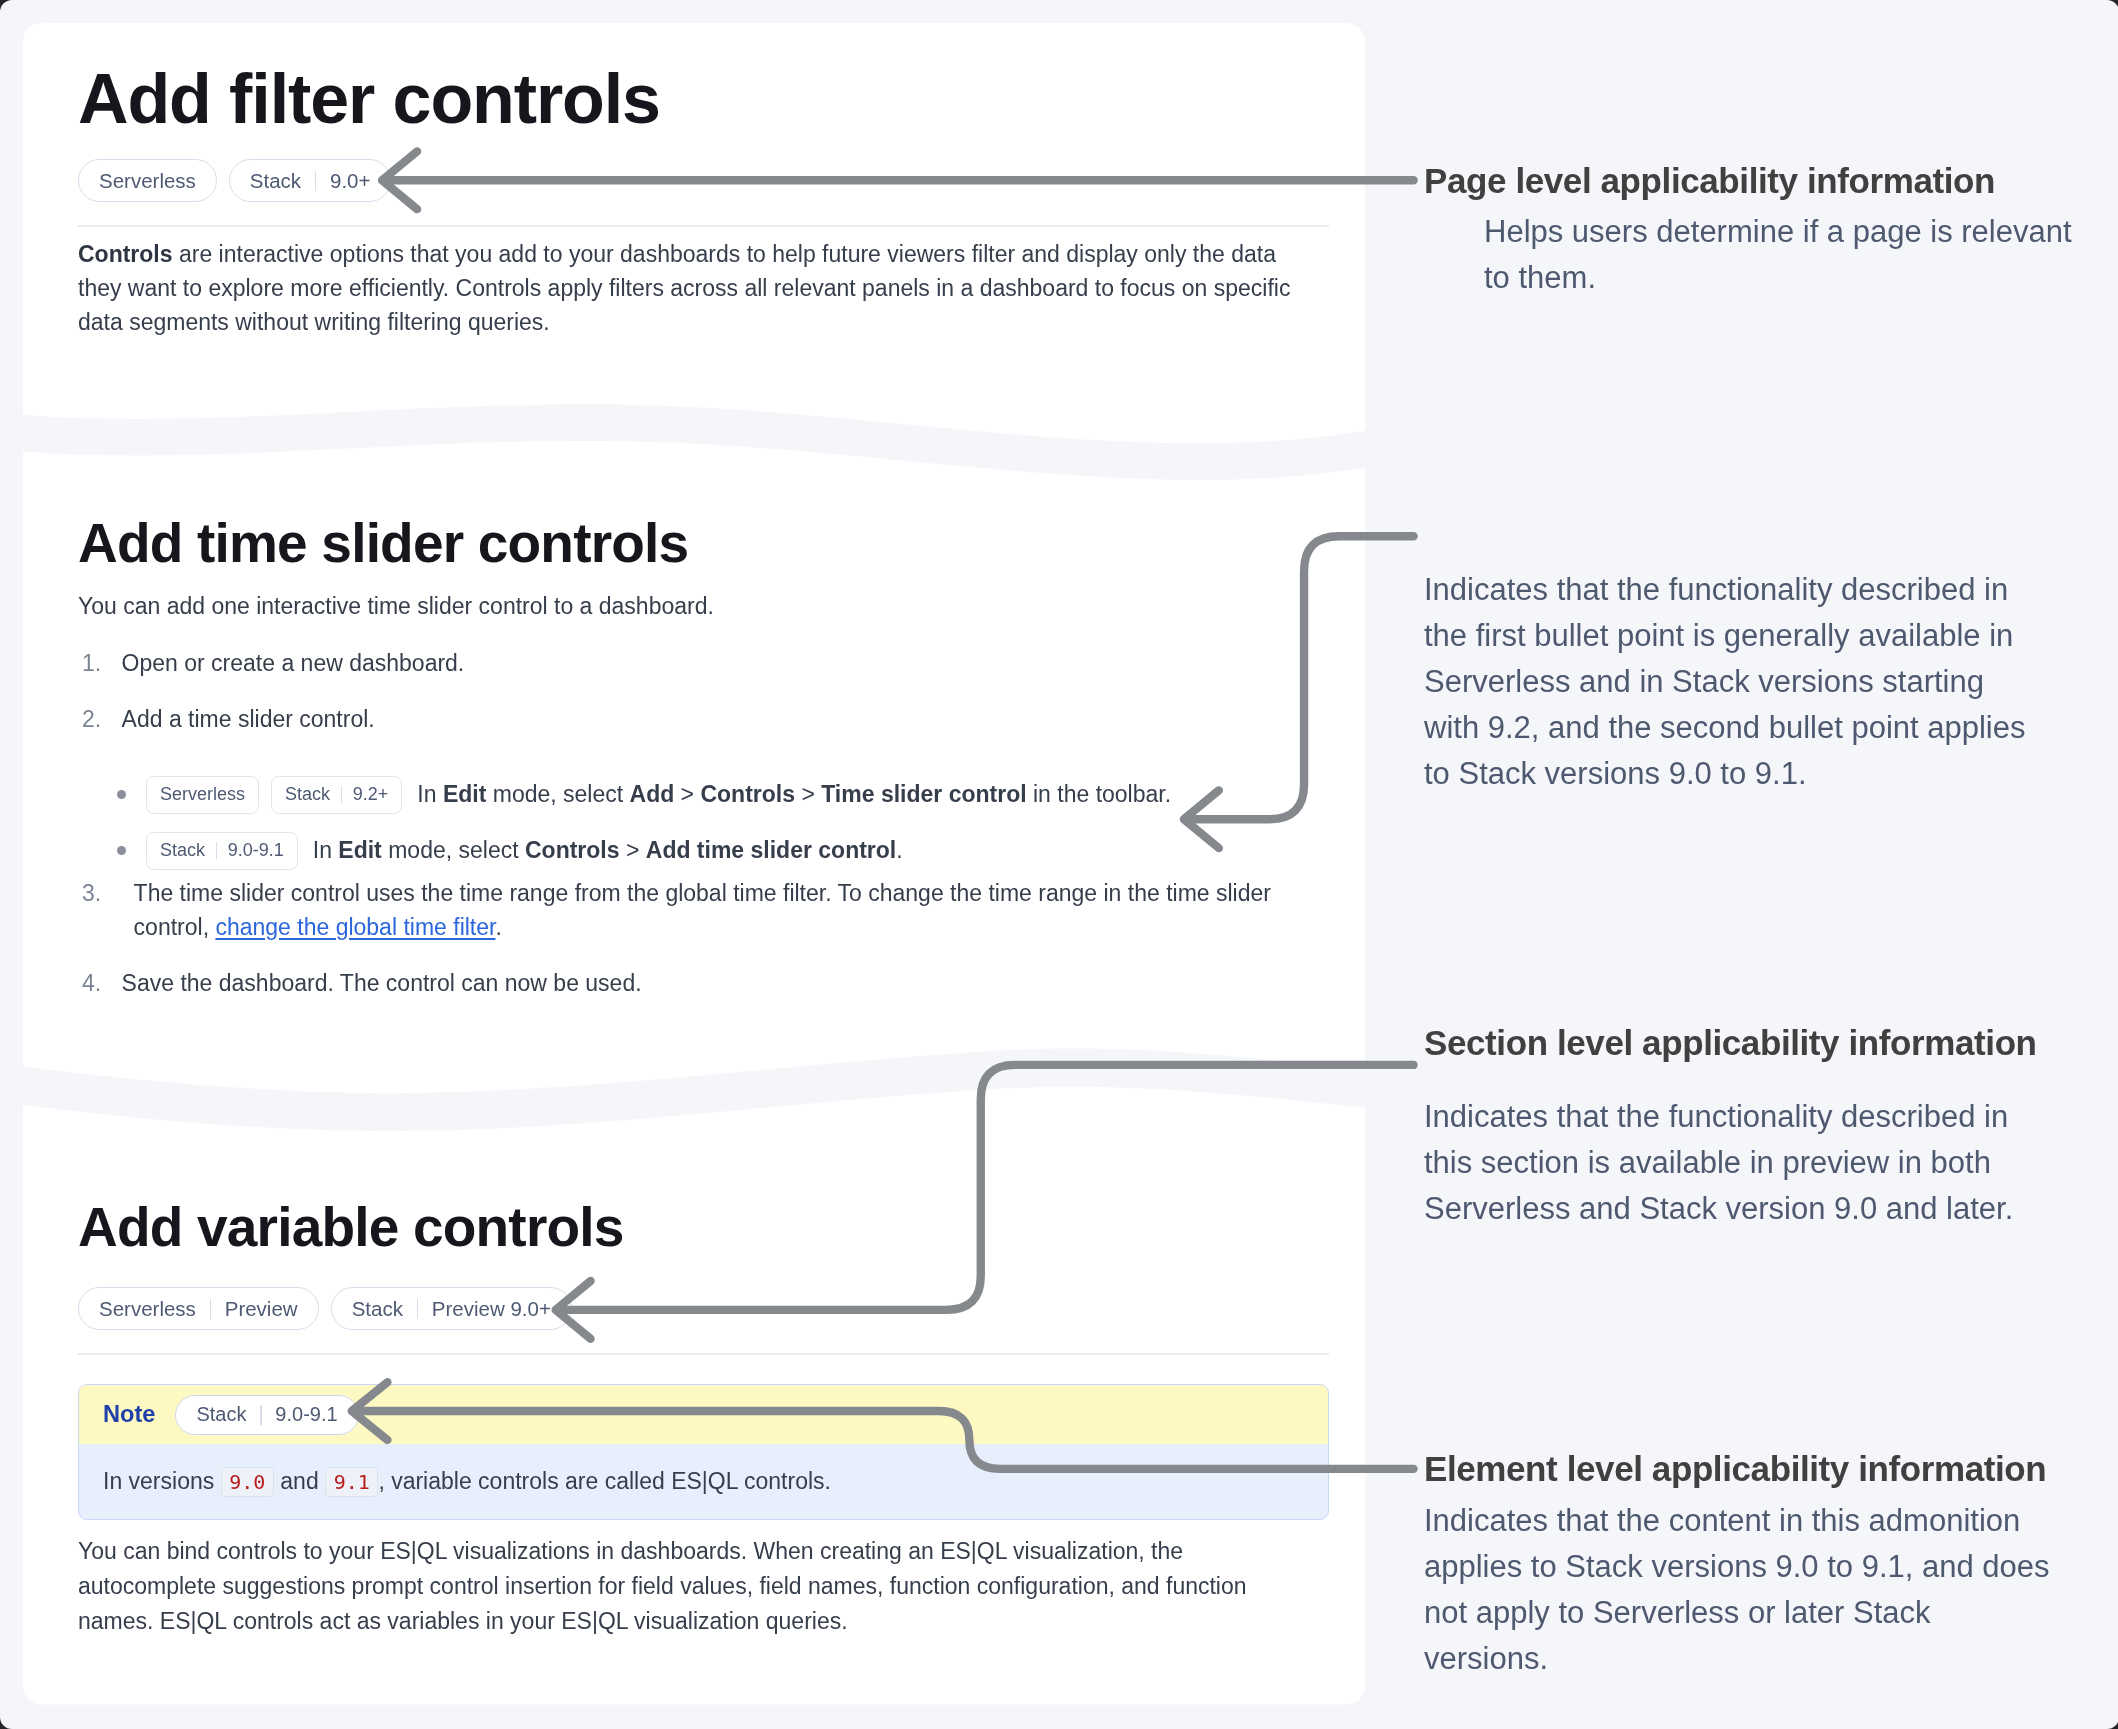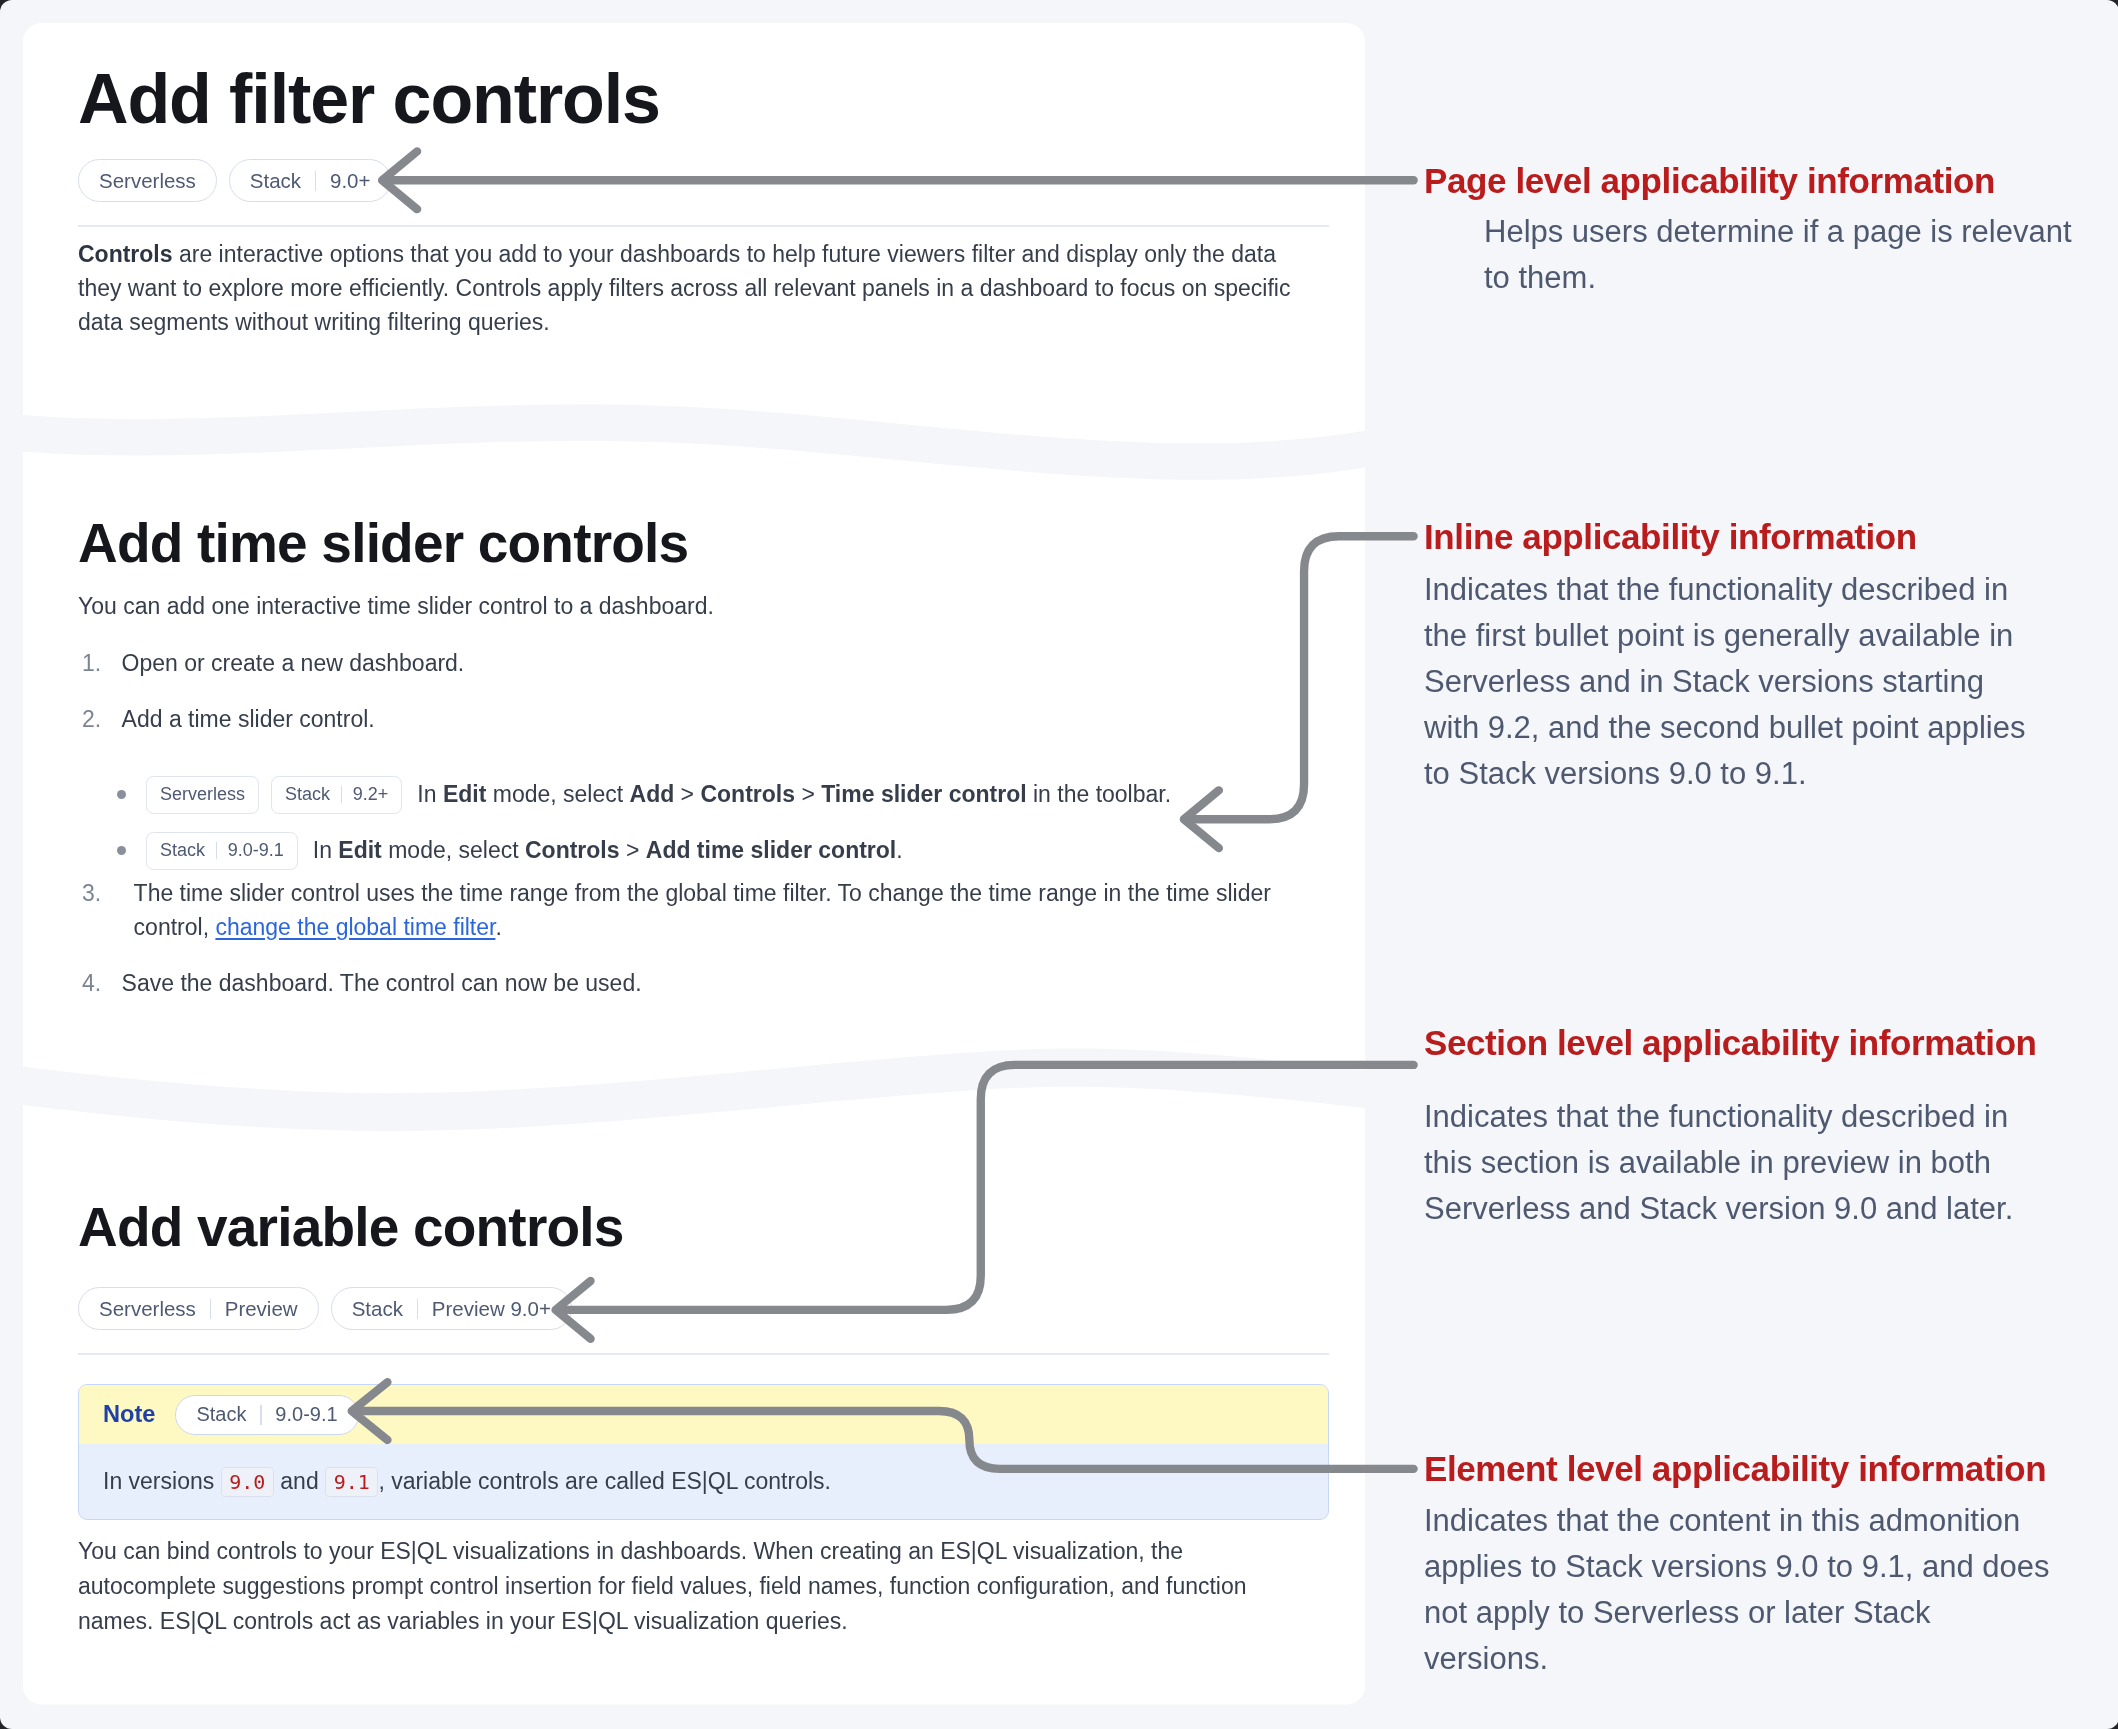--- a/index.html
+++ b/index.html
@@ -31,21 +31,21 @@
   .bullet-dot{width:9px;height:9px;border-radius:50%;background:#8a8f9b;margin-right:20px;flex:0 0 auto;}
   .bullet-row .badge-row{margin-right:15px;}
   .bullet-text{font-size:23px;color:#363d4b;white-space:nowrap;}
 
   .admonition{border:1.5px solid #c7d8f6;border-radius:9px;overflow:hidden;background:#e8effc;}
   .admonition-header{display:flex;align-items:center;gap:20px;background:#fef9c3;height:59px;padding:0 24px;}
   .admonition-label{font-size:23.6px;font-weight:700;color:#1e40a8;}
   .admonition-body{padding:20px 24px;font-size:23px;line-height:34px;color:#363d4b;}
   code.code-chip{font-family:"DejaVu Sans Mono","Liberation Mono",monospace;font-size:20px;background:#eef1f7;border:1.5px solid #dbe1ec;border-radius:4.6px;padding:2.3px 7.6px;color:#b91c1c;}
 
-  .ann-title{font-size:35px;font-weight:800;color:#b91c1c;letter-spacing:-0.4px;line-height:1;white-space:nowrap;}
+  .ann-title{font-size:35px;font-weight:800;color:#404040;letter-spacing:-0.4px;line-height:1;white-space:nowrap;}
   .ann-body{font-size:31px;line-height:46px;color:#4e5970;white-space:pre-line;max-width:685px;}
 </style>
 </head>
 <body>
 
 <div class="page">
 
   <svg class="cards-bg" width="1342" height="1683" viewBox="0 0 1764 2212">
     <path fill="#ffffff" d="M0,24 C0,11 11,0 24,0 H1740 C1753,0 1764,11 1764,24 V536 C1480,583 1160,515 840,503 C540,492 260,535 0,515 Z"></path>
     <path fill="#ffffff" d="M0,563 C260,583 540,540 840,551 C1160,563 1480,631 1764,584 V1376 C1500,1346 1390,1344 1260,1352 C1000,1368 700,1412 430,1406 C270,1402 130,1388 0,1372 Z"></path>
@@ -150,21 +150,20 @@
     </div>
     <div class="admonition-body"><span>In versions </span><code class="code-chip">9.0</code><span> and </span><code class="code-chip">9.1</code><span>, variable controls are called ES|QL controls.</span></div>
   </div>
 
   <div class="abs body-text" style="left:78px;top:1534px;width:1217px;line-height:35px;"><span>You can bind controls to your ES|QL visualizations in dashboards. When creating an ES|QL visualization, the autocomplete suggestions prompt control insertion for field values, field names, function configuration, and function names. ES|QL controls act as variables in your ES|QL visualization queries.</span></div>
 
   <div class="abs ann-title" style="left:1424px;top:163px;">Page level applicability information</div>
   <div class="abs ann-body" style="left:1484px;top:209px;">Helps users determine if a page is relevant
 to them.</div>
 
-  <div class="abs ann-title" style="left:1424px;top:519px;">Inline applicability information</div>
   <div class="abs ann-body" style="left:1424px;top:567px;">Indicates that the functionality described in
 the first bullet point is generally available in
 Serverless and in Stack versions starting
 with 9.2, and the second bullet point applies
 to Stack versions 9.0 to 9.1.</div>
 
   <div class="abs ann-title" style="left:1424px;top:1025px;">Section level applicability information</div>
   <div class="abs ann-body" style="left:1424px;top:1094px;">Indicates that the functionality described in
 this section is available in preview in both
 Serverless and Stack version 9.0 and later.</div>

